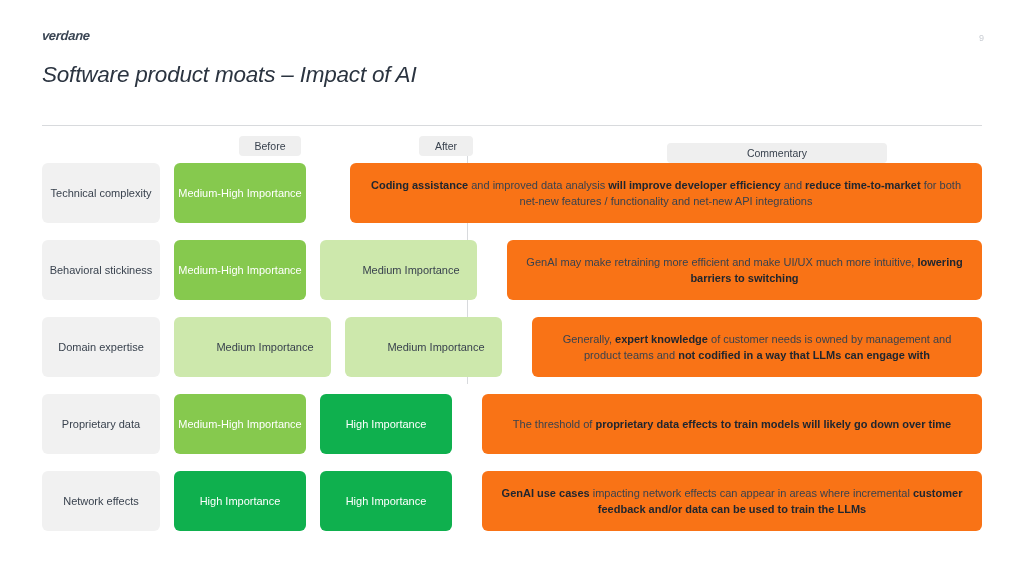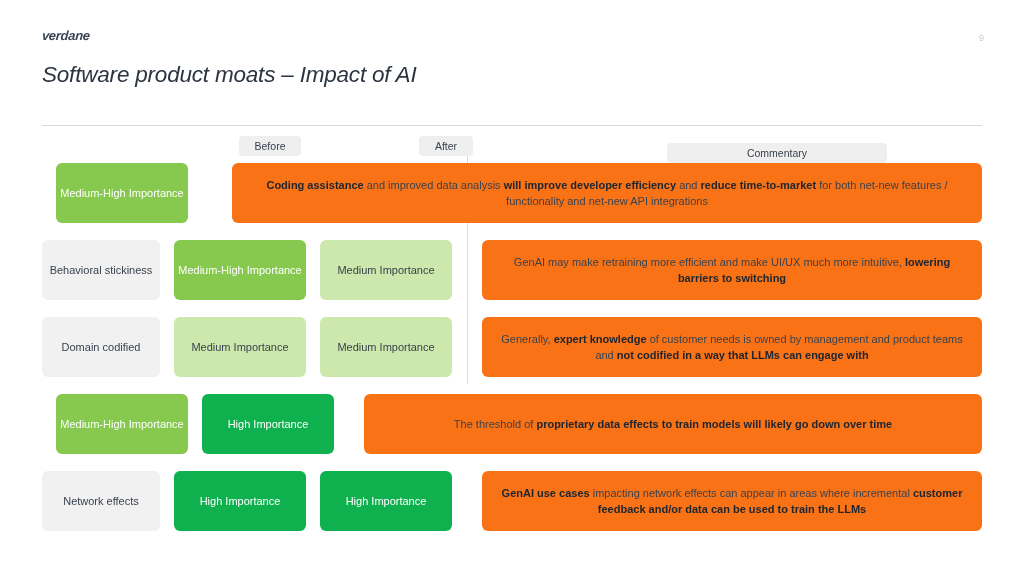--- a/index.html
+++ b/index.html
@@ -146,21 +146,21 @@
     position: absolute;
     left: 467px;
     top: 136px;
     width: 1px;
     height: 248px;
     background: #d8dadd;
   }
 
   .tone-high        { background: #0fb04e; color: #ffffff; }
   .tone-medium-high { background: #86c94e; color: #ffffff; }
-  .tone-medium      { background: #cde8ac; color: #39424e; }
+  .tone-medium      { background: #cde8ac; color: #39424e; padding-left: 25px; }
   .tone-low-medium  { background: #f6dfce; color: #39424e; }
 </style>
 </head>
 <body>
 
 <div class="logo">verdane</div>
 <div class="page-number">9</div>
 <div class="slide-title">Software product moats – Impact of AI</div>
 <div class="title-rule"></div>
 
@@ -179,51 +179,53 @@
       <div class="chip">After</div>
     </div>
     <div class="h-divider-gap"></div>
     <div class="h-comment">
       <div class="chip wide">Commentary</div>
     </div>
   </div>
 
   <div id="rows-host">
       <div class="row">
+        <div class="cell cell-label">Technical complexity</div>
         <div class="gap"></div>
         <div class="cell cell-state tone-medium-high">Medium-High Importance</div>
         <div class="gap"></div>
         <div class="divider-wrap"></div>
         <div class="cell cell-comment">
           <div><b>Coding assistance</b> and improved data analysis <b>will improve developer efficiency</b> and <b>reduce time-to-market</b> for both net-new features / functionality and net-new API integrations</div>
         </div>
       </div>
       <div class="row">
         <div class="cell cell-label">Behavioral stickiness</div>
         <div class="gap"></div>
         <div class="cell cell-state tone-medium-high">Medium-High Importance</div>
         <div class="gap"></div>
         <div class="cell cell-state tone-medium">Medium Importance</div>
         <div class="divider-wrap"></div>
         <div class="cell cell-comment">
           <div>GenAI may make retraining more efficient and make UI/UX much more intuitive, <b>lowering barriers to switching</b></div>
         </div>
       </div>
       <div class="row">
-        <div class="cell cell-label">Domain codified</div>
+        <div class="cell cell-label">Domain expertise</div>
         <div class="gap"></div>
         <div class="cell cell-state tone-medium">Medium Importance</div>
         <div class="gap"></div>
         <div class="cell cell-state tone-medium">Medium Importance</div>
         <div class="divider-wrap"></div>
         <div class="cell cell-comment">
           <div>Generally, <b>expert knowledge</b> of customer needs is owned by management and product teams and <b>not codified in a way that LLMs can engage with</b></div>
         </div>
       </div>
       <div class="row">
+        <div class="cell cell-label">Proprietary data</div>
         <div class="gap"></div>
         <div class="cell cell-state tone-medium-high">Medium-High Importance</div>
         <div class="gap"></div>
         <div class="cell cell-state tone-high">High Importance</div>
         <div class="divider-wrap"></div>
         <div class="cell cell-comment">
           <div>The threshold of <b>proprietary data effects to train models will likely go down over time</b></div>
         </div>
       </div>
       <div class="row">

